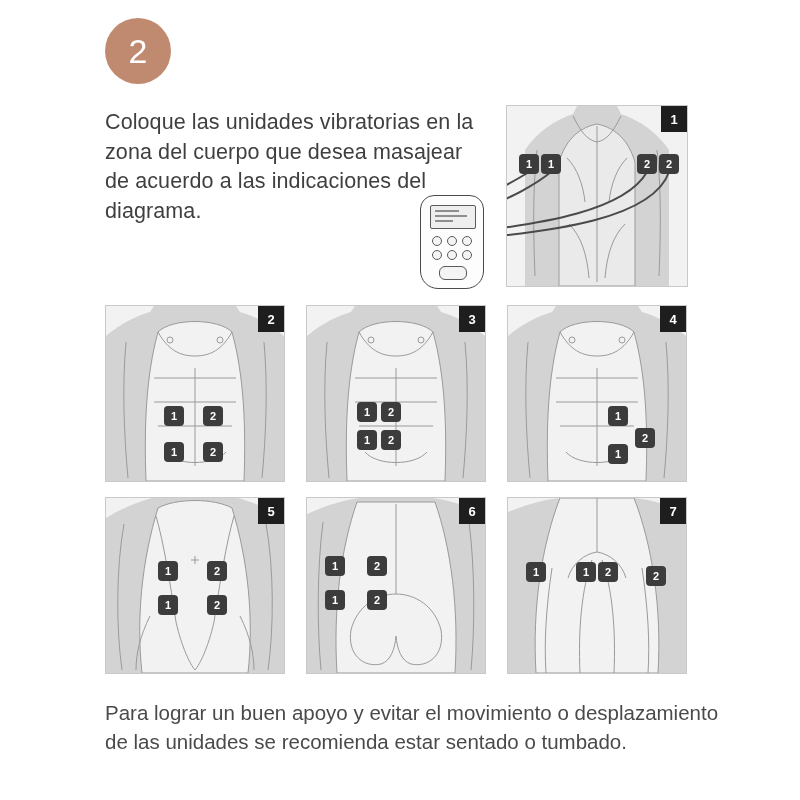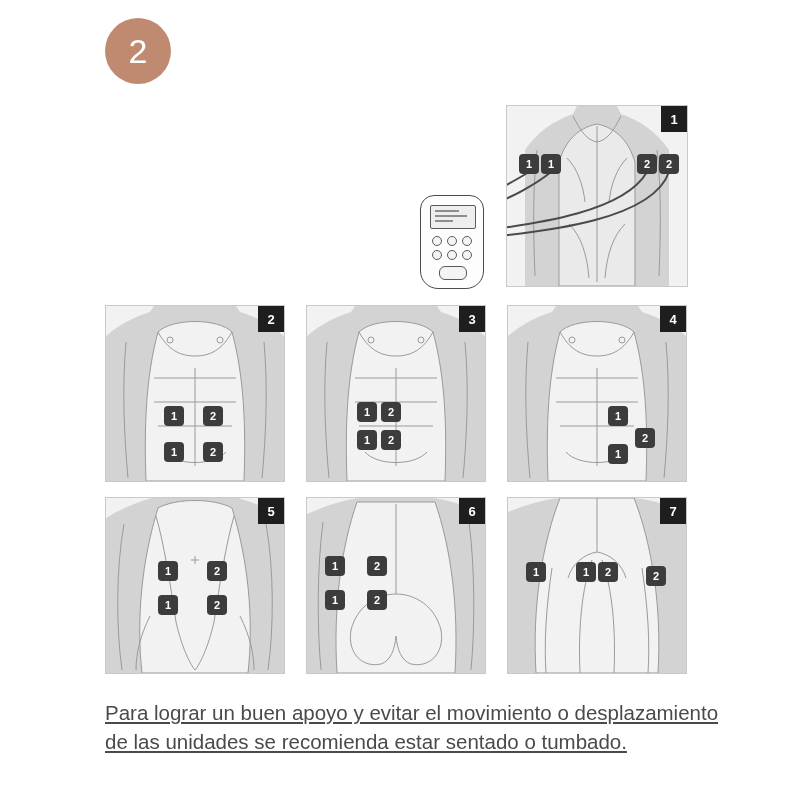--- a/index.html
+++ b/index.html
@@ -88,30 +88,31 @@
   .device .b5{left:26px;top:54px;}
   .device .b6{left:41px;top:54px;}
   .device .bigbtn{
     position:absolute;left:18px;top:70px;width:26px;height:12px;
     border:1.2px solid #5a5a5a;border-radius:6px;background:#f4f4f4;
   }
 
   
   .footer{
     position:absolute;left:105px;top:698px;width:620px;
-    font-size:20.5px;line-height:1.42;color:#4a4a4a;text-decoration:underline;
+    font-size:20.5px;line-height:1.42;color:#4a4a4a;
   }
 </style>
 </head>
 <body>
 
 <div class="page">
 
   <div class="step-circle">2</div>
 
+  <div class="intro">Coloque las unidades vibratorias en la zona del cuerpo que desea masajear de acuerdo a las indicaciones del diagrama.</div>
 
   <div class="panel" style="left:506px;top:105px;width:180px;height:180px;">
     <svg width="180" height="180" viewBox="0 0 180 180">
 
       <path d="M18,180 L18,44 C30,26 48,14 66,8 L70,0 L110,0 L114,8 C132,14 150,26 162,44 L162,180 Z" fill="#d3d3d3"></path>
 
       <path d="M52,180 L52,56 C58,36 70,22 90,18 C110,22 122,36 128,56 L128,180 Z" fill="#eaeaea" stroke="#9a9a9a" stroke-width="1"></path>
 
       <line x1="90" y1="20" x2="90" y2="176" stroke="#9a9a9a" stroke-width="1"></line>
 

